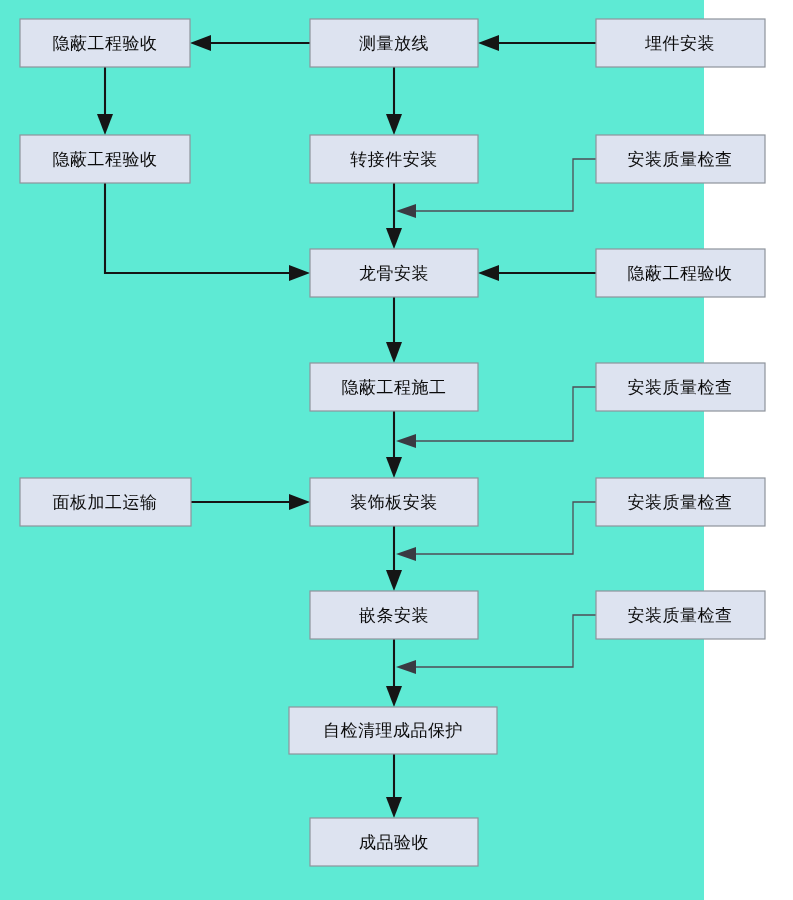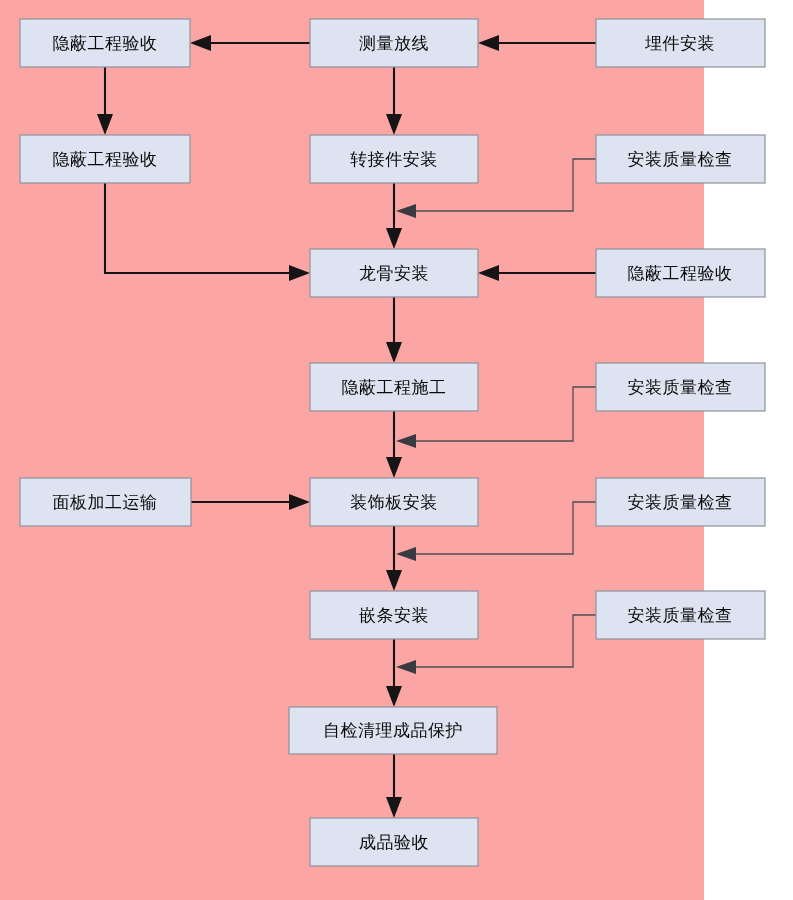--- a/index.html
+++ b/index.html
@@ -10,21 +10,21 @@
   body {
     width: 793px;
     height: 900px;
     font-family: "DejaVu Sans", "Liberation Sans", sans-serif;
     overflow: hidden;
   }
   #flowchart-root {
     position: relative;
     width: 704px;
     height: 900px;
-    background: #fca5a5;
+    background: #5eead4;
   }
   svg#flow-svg {
     position: absolute;
     top: 0;
     left: 0;
     width: 793px;
     height: 900px;
     display: block;
   }
   .node-rect {

